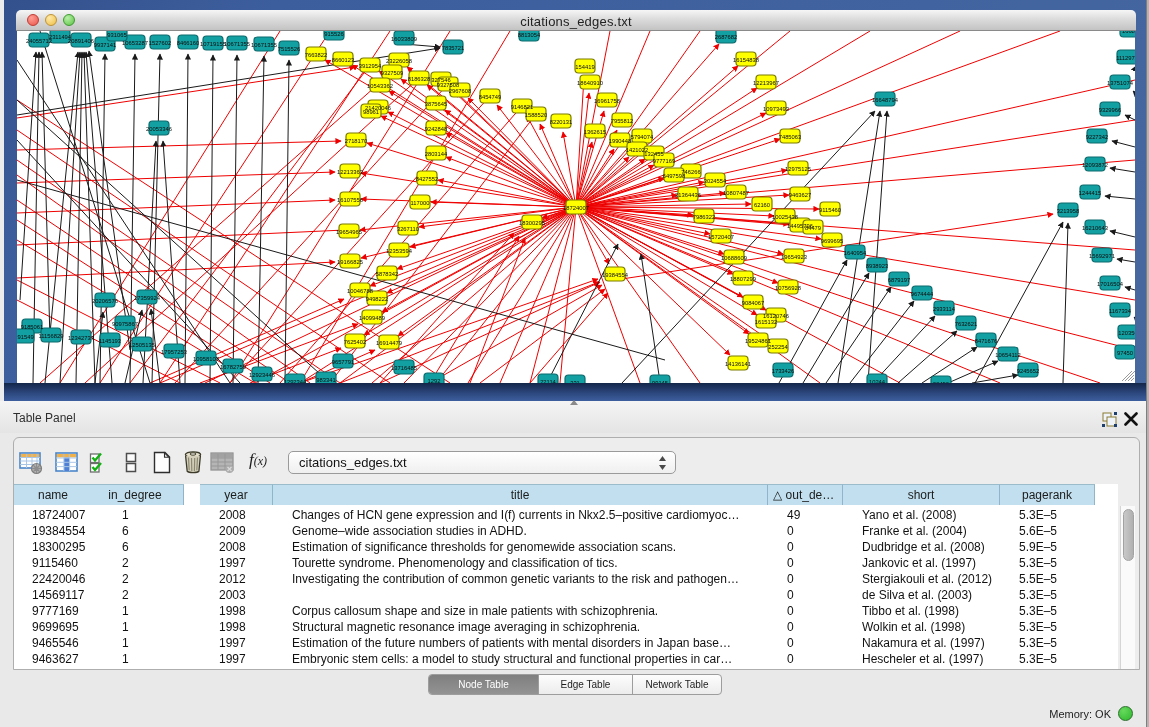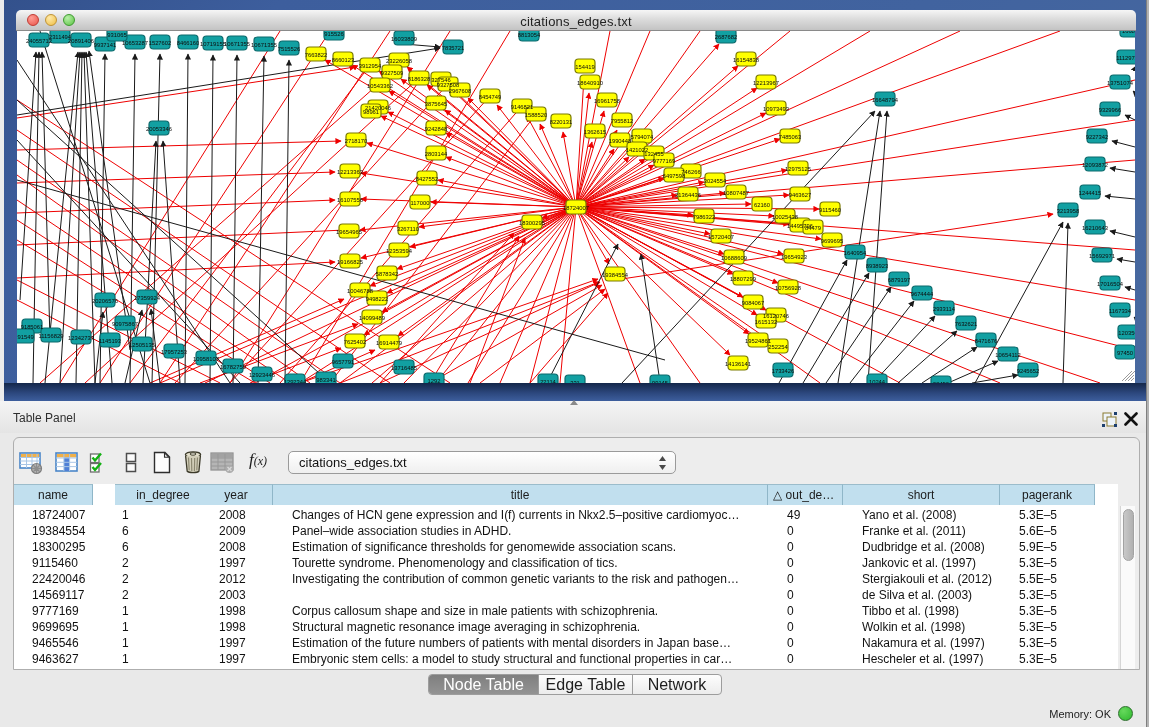--- a/index.html
+++ b/index.html
@@ -16,21 +16,21 @@
 .bpanel{position:absolute;left:0;top:433px;width:1146px;height:294px;background:#e9e9e9}
 .tframe{position:absolute;left:13px;top:437px;width:1127px;height:233px;background:#ededed;border:1px solid #aeaeae;border-radius:6px 6px 0 0}
 .thead{position:absolute;left:14px;top:484px;width:1104px;height:21px;background:#fff}
 .thead .c{position:absolute;top:0;height:100%;background:#c1dfee;border-right:1px solid #8fb6c8;border-top:1px solid #9bbccb;font-size:12px;color:#1c1c1c;text-align:center;line-height:21px;box-sizing:border-box}
 .twhite{position:absolute;left:14px;top:505px;width:1104px;height:164px;background:#fff}
 .trow{position:absolute;left:14px;width:1104px;height:16px;font-size:12px;color:#111}
 .trow span{position:absolute;top:1px;white-space:nowrap}
 .vsb{position:absolute;left:1120px;top:506px;width:15px;height:163px;background:#fafafa;border-left:1px solid #d5d5d5}
 .vsb .th{position:absolute;left:2px;top:3px;width:11px;height:52px;border-radius:6px;background:linear-gradient(90deg,#c9c9c9,#b0b0b0);border:1px solid #a2a2a2}
 .tabs{position:absolute;left:428px;top:674px;height:21px;display:flex;border:1px solid #9d9d9d;border-radius:4px;overflow:hidden;background:linear-gradient(#fdfdfd,#ececec)}
-.tabs div{font-size:16px;line-height:20px;text-align:center;color:#1d1d1d;border-right:1px solid #9d9d9d}
+.tabs div{font-size:10px;line-height:20px;text-align:center;color:#1d1d1d;border-right:1px solid #9d9d9d}
 .tabs div:last-child{border-right:none}
 .tabs .sel{background:linear-gradient(#7f7f7f,#939393);color:#fff}
 .mem{position:absolute;right:38px;top:708px;font-size:11px;color:#1d1d1d}
 .dot{position:absolute;left:1118px;top:706px;width:15px;height:15px;border-radius:50%;background:radial-gradient(circle at 35% 30%,#66d95c,#2eb82e);border:1.5px solid #2a6e2a}
 .ddown{position:absolute;left:288px;top:451px;width:388px;height:23px;background:linear-gradient(#ffffff,#efefef);border:1px solid #9a9a9a;border-radius:5px;font-size:13px;color:#111;line-height:21px;padding-left:10px}
 .caret{position:absolute;left:570px;top:400px;width:0;height:0;border-left:4px solid transparent;border-right:4px solid transparent;border-bottom:5px solid #8a8a8a}
 .icx{position:absolute}
 </style></head><body>
 <div class="desk"></div>
 <div class="lstrip"></div>
@@ -616,44 +616,44 @@
 <div style="position:absolute;left:249px;top:450px;font-size:17px;font-style:italic;font-weight:400;color:#1c1c1c;font-family:'Liberation Serif',serif">f<span style="font-size:12px">(x)</span></div>
 <div class="ddown">citations_edges.txt
  <svg style="position:absolute;right:8px;top:3px" width="9" height="16" viewBox="0 0 9 16">
       <path d="M4.5 1L8 6H1z" fill="#4a4a4a"></path>
       <path d="M4.5 15L1 10h7z" fill="#4a4a4a"></path>
     </svg>
 </div>
 
 <div class="thead">
  <div class="c" style="left:0;width:79px">name</div>
- <div class="c" style="left:101px;width:97px">in_degree</div>
+ <div class="c" style="left:73px;width:97px">in_degree</div>
  <div class="c" style="left:186px;width:73px">year</div>
  <div class="c" style="left:259px;width:495px">title</div>
  <div class="c" style="left:754px;width:75px;text-align:left;padding-left:5px">△ out_de…</div>
  <div class="c" style="left:829px;width:157px">short</div>
  <div class="c" style="left:986px;width:95px">pagerank</div>
 </div>
 <div class="twhite"></div>
 <div class="trow" style="top:507px">
     <span style="left:18px">18724007</span>
     <span style="left:108px">1</span>
     <span style="left:205px">2008</span>
     <span style="left:278px">Changes of HCN gene expression and I(f) currents in Nkx2.5–positive cardiomyoc…</span>
     <span style="left:773px">49</span>
     <span style="left:848px">Yano et al. (2008)</span>
     <span style="left:1005px">5.3E–5</span>
   </div>
 <div class="trow" style="top:523px">
     <span style="left:18px">19384554</span>
     <span style="left:108px">6</span>
     <span style="left:205px">2009</span>
-    <span style="left:278px">Panel–wide association studies in ADHD.</span>
-    <span style="left:773px">0</span>
-    <span style="left:848px">Franke et al. (2011)</span>
+    <span style="left:278px">Genome–wide association studies in ADHD.</span>
+    <span style="left:773px">0</span>
+    <span style="left:848px">Franke et al. (2004)</span>
     <span style="left:1005px">5.6E–5</span>
   </div>
 <div class="trow" style="top:539px">
     <span style="left:18px">18300295</span>
     <span style="left:108px">6</span>
     <span style="left:205px">2008</span>
     <span style="left:278px">Estimation of significance thresholds for genomewide association scans.</span>
     <span style="left:773px">0</span>
     <span style="left:848px">Dudbridge et al. (2008)</span>
     <span style="left:1005px">5.9E–5</span>

